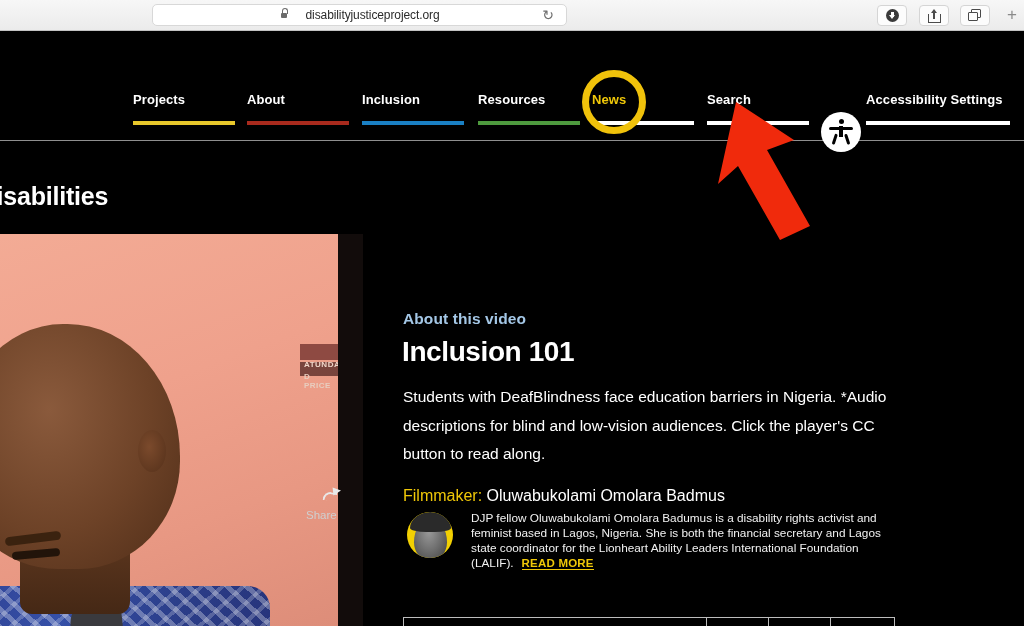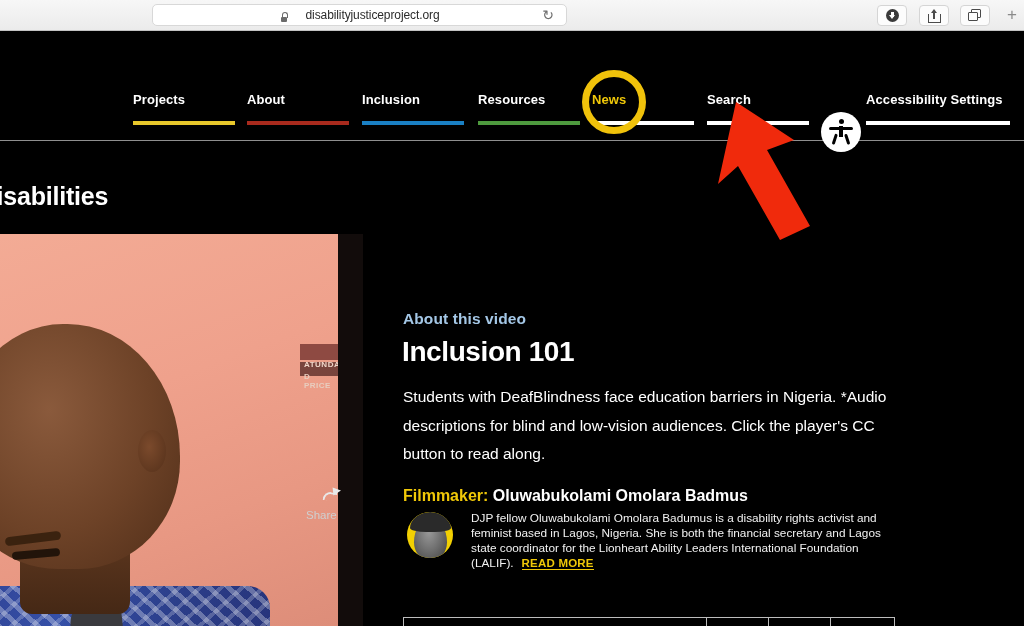--- a/index.html
+++ b/index.html
@@ -16,21 +16,21 @@
     position:absolute; top:0; left:0; width:1024px; height:31px;
     background:linear-gradient(#f7f7f7,#ebebeb);
     border-bottom:1px solid #c2c2c2;
     display:flex; align-items:center;
   }
   .url-field {
     position:absolute; left:152px; top:4px; width:415px; height:22px;
     background:#fff; border:1px solid #d8d8d8; border-radius:5px;
     display:flex; align-items:center; justify-content:center;
   }
-  .url-inner { display:flex; align-items:flex-end; gap:18px; }
+  .url-inner { display:flex; align-items:flex-start; gap:18px; }
   .lock-icon { width:8px; height:10px; position:relative; display:inline-block; }
   .lock-icon::before {
     content:""; position:absolute; left:1px; bottom:0; width:6px; height:5px;
     background:#6b6b6b; border-radius:1px;
   }
   .lock-icon::after {
     content:""; position:absolute; left:2px; top:0; width:4px; height:5px;
     border:1.2px solid #6b6b6b; border-bottom:none; border-radius:3px 3px 0 0;
   }
   .url-text { font-size:12px; color:#2b2b2b; letter-spacing:-0.1px; }
@@ -237,21 +237,21 @@
   .video-title {
     position:absolute; left:402px; top:336px;
     font-size:28px; font-weight:bold; color:#fff; letter-spacing:-0.4px;
   }
   .video-desc {
     position:absolute; left:403px; top:383px; width:500px;
     font-size:15.5px; line-height:28.5px; color:#ffffff;
   }
   .filmmaker-line {
     position:absolute; left:403px; top:487px;
-    font-size:16px; font-weight:bold; color:#fff; white-space:nowrap;
+    font-size:16px; font-weight:normal; color:#fff; white-space:nowrap;
   }
   .filmmaker-label { color:#f0c808; }
   .bio-block {
     position:absolute; left:403px; top:511px; width:500px;
   }
   .avatar {
     position:absolute; left:4px; top:1px; width:46px; height:46px;
     border-radius:50%; background:#f2d002; overflow:hidden;
   }
   .avatar-photo {

